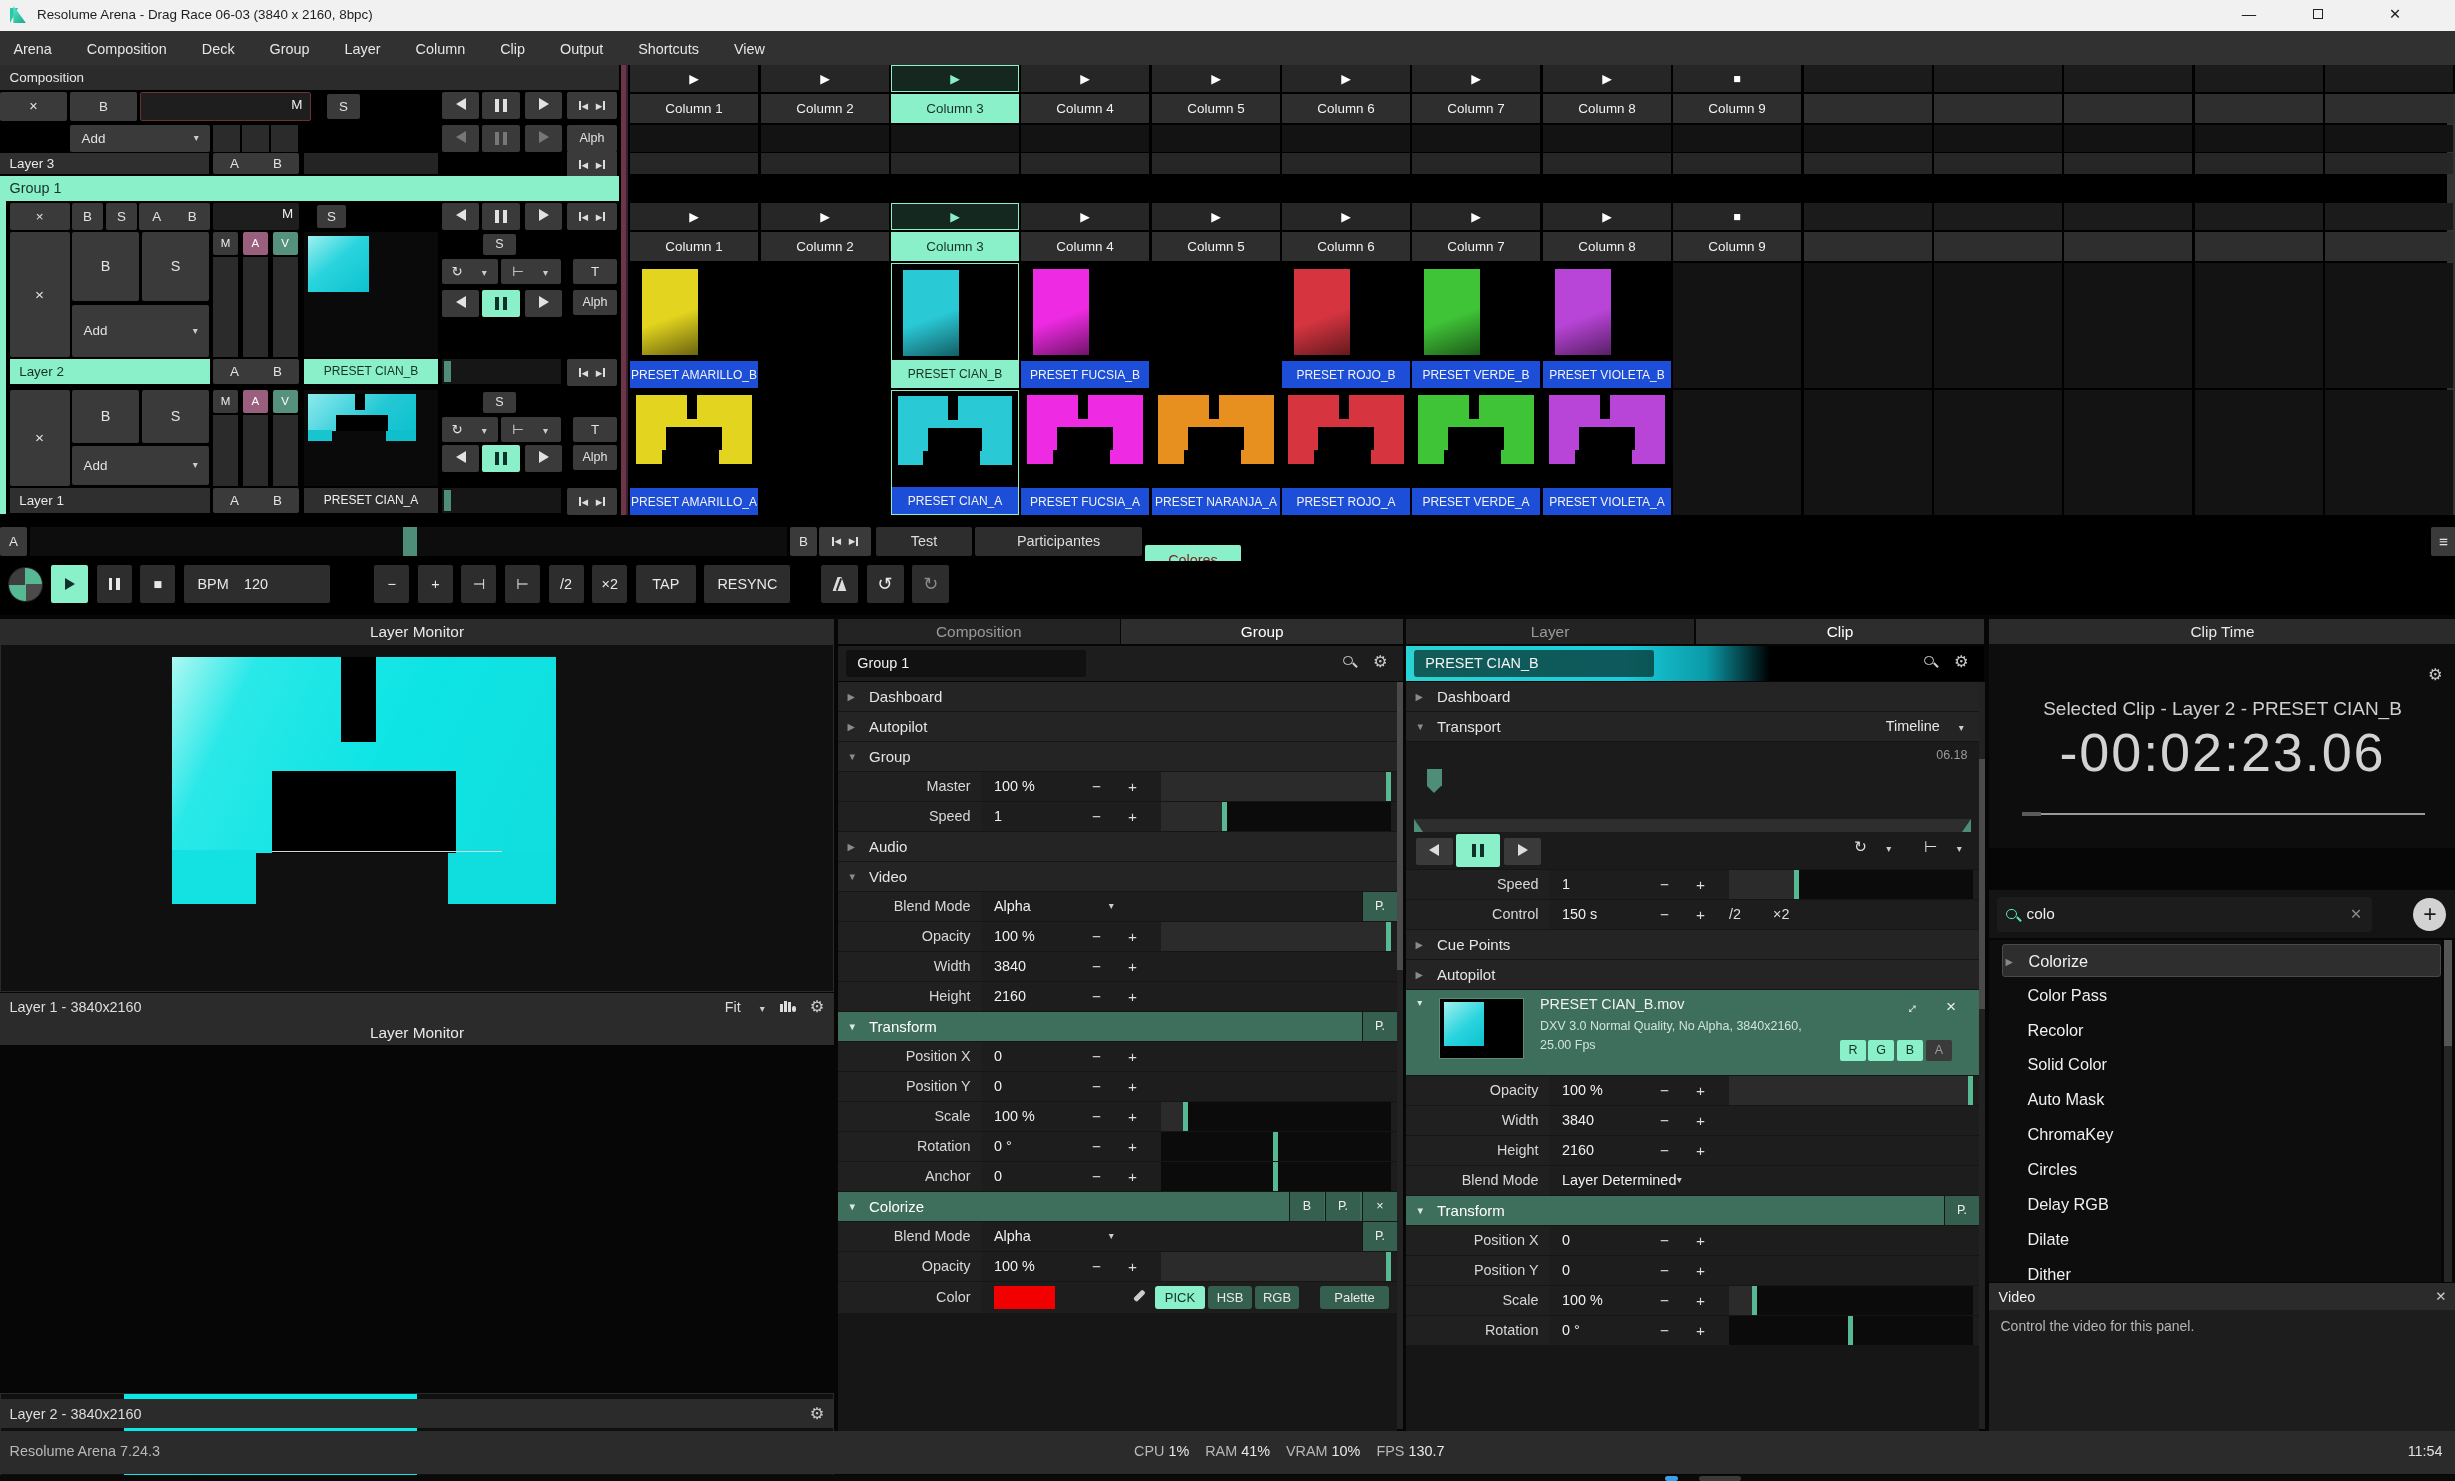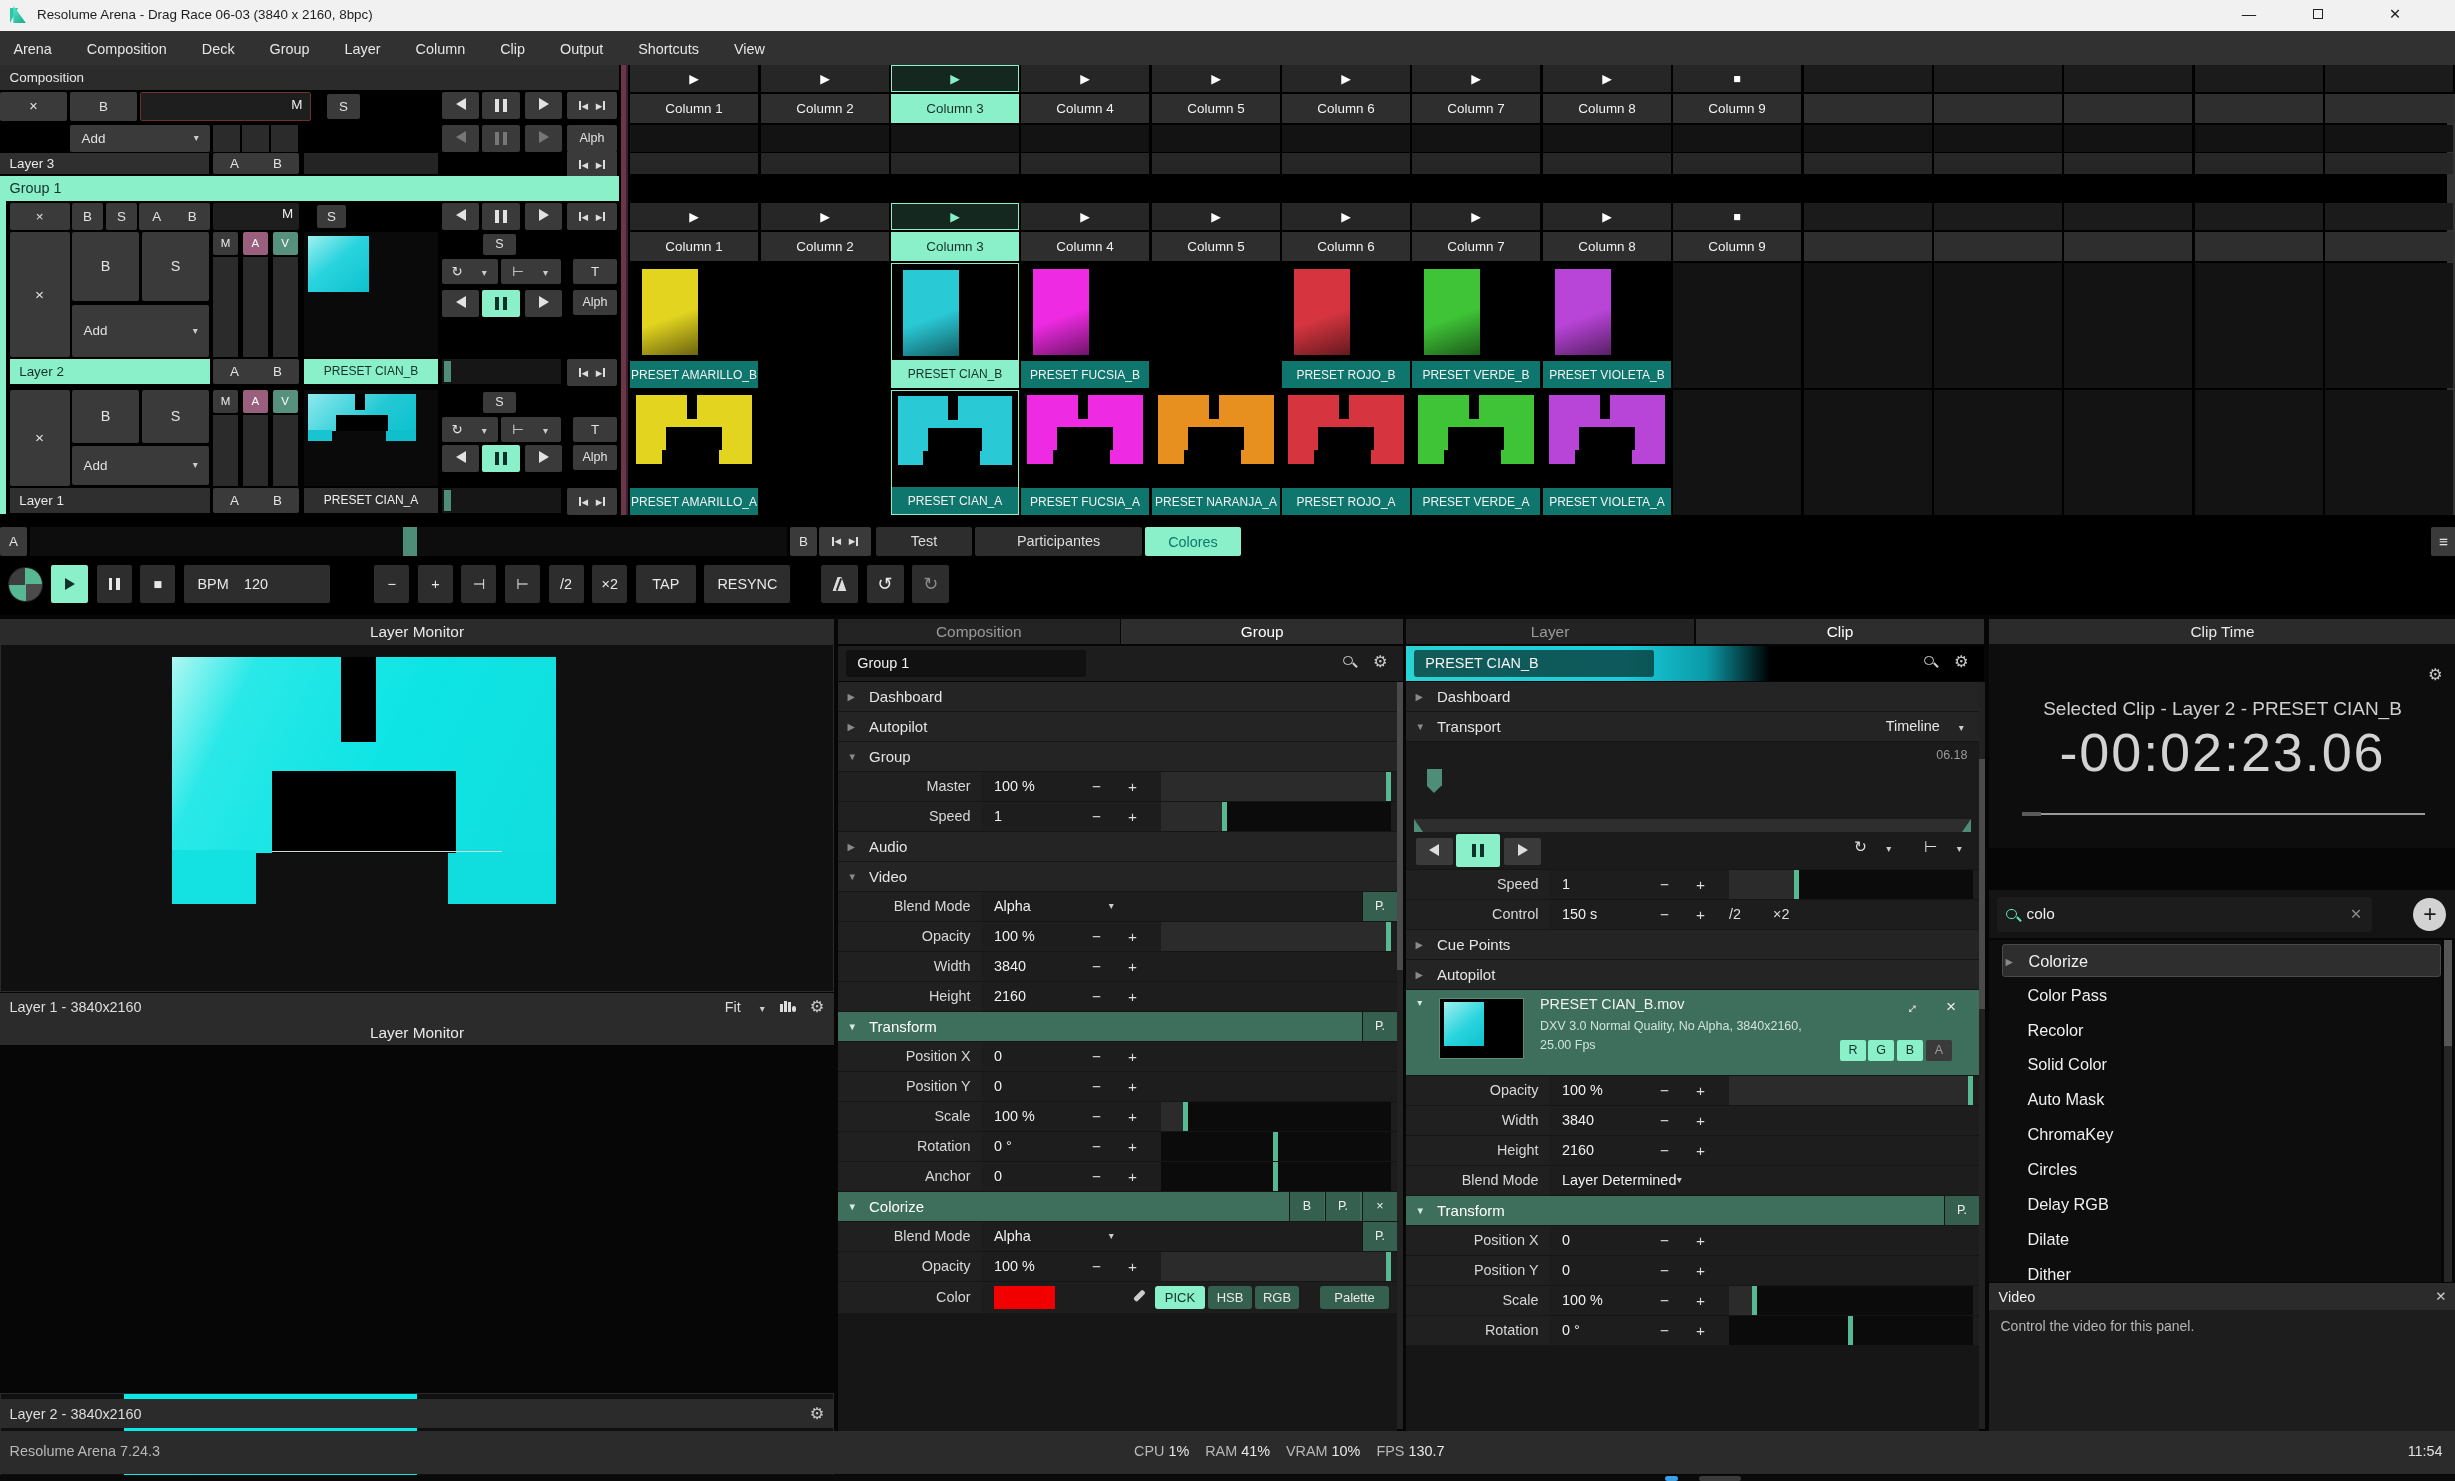--- a/index.html
+++ b/index.html
@@ -36,21 +36,21 @@
   .pausebars { display:inline-flex; gap:3.8px; }
   .pausebars i { display:block; width:3.8px; height:12.5px; background:currentColor; }
   .tri-r { display:inline-block; width:0; height:0; border-top:6.7px solid transparent; border-bottom:6.7px solid transparent; border-left:10.6px solid currentColor; }
   .tri-l { display:inline-block; width:0; height:0; border-top:6.7px solid transparent; border-bottom:6.7px solid transparent; border-right:10.6px solid currentColor; }
 
   
   .gcell { position:absolute; background:#161616; }
   .trig { background:#262626; color:#fff; display:flex; align-items:center; justify-content:center; font-size:12.5px; }
   .collabel { background:#2e2e2e; color:#f0f0f0; display:flex; align-items:center; justify-content:center; font-size:13.4px; }
   .clipcell { background:#0c0c0c; }
-  .cliplabel { position:absolute; left:0; right:0; bottom:0; height:27px; background:#0f766e; color:#f2f2f2; font-size:12px; display:flex; align-items:center; justify-content:center; white-space:nowrap; overflow:hidden; }
+  .cliplabel { position:absolute; left:0; right:0; bottom:0; height:27px; background:#1d4ed8; color:#f2f2f2; font-size:12px; display:flex; align-items:center; justify-content:center; white-space:nowrap; overflow:hidden; }
   .gate { position:relative; overflow:hidden; }
   .gate .base { position:absolute; left:0; top:0; width:100%; height:62%; }
   .gate .legL { position:absolute; left:0; top:61%; width:22%; height:17%; }
   .gate .legR { position:absolute; left:72%; top:61%; width:28%; height:17%; }
   .gate .notch { position:absolute; left:44%; top:0; width:9%; height:27%; background:#000; }
   .gate .mouth { position:absolute; left:26%; top:36%; width:48%; height:26%; background:#000; }
 
   
   #xfader-row { left:0; top:525px; width:2456px; height:33px; }
   #transport { left:0; top:561px; width:2456px; height:46px; background:#000; display:flex; align-items:center; gap:8.6px; padding-left:7.7px; }
@@ -553,21 +553,21 @@
       <div class="abs" style="left: 30px; top: 1.9px; width: 757px; height: 29px; background: rgb(13, 13, 13);">
         <div style="position: absolute; left: 373px; top: 0px; width: 14.4px; height: 29px; background: rgb(78, 142, 120);"></div>
       </div>
       <div class="abs cellbtn" style="left: 790px; top: 1.9px; width: 27px; height: 29px; line-height: 29px;">B</div>
       <div class="abs cellbtn skip" style="left: 819px; top: 1.9px; width: 52px; height: 29px; display: flex; gap: 7.7px;">
         <span class="skip"><span class="bar"></span>◀</span>
         <span class="skip">▶<span class="bar"></span></span>
       </div>
       <div class="deck-tab abs" style="left: 876px; top: 1.9px; width: 96px;">Test</div>
       <div class="deck-tab abs" style="left: 975px; top: 1.9px; width: 167px;">Participantes</div>
-      <div class="deck-tab abs" style="left: 1145px; top: 2px; width: 96px; background: rgb(138, 240, 202); color: #0f766e;">Colores</div>
+      <div class="deck-tab abs" style="left: 1145px; top: 20px; width: 96px; background: rgb(138, 240, 202); color: #7f1d1d;">Colores</div>
       <div class="abs cellbtn" style="left: 2431px; top: 1.9px; width: 25px; height: 29px; line-height: 29px; font-size: 15.4px;">≡</div>
     </div>
 
   <div id="transport" class="abs">
     <div id="pie"></div>
     <div class="tbtn" style="width:37px;background:#8af0ca;color:#10312a">
         <span class="tri-r"></span>
       </div>
     <div class="tbtn" style="width:35px">
         <span class="pausebars">

